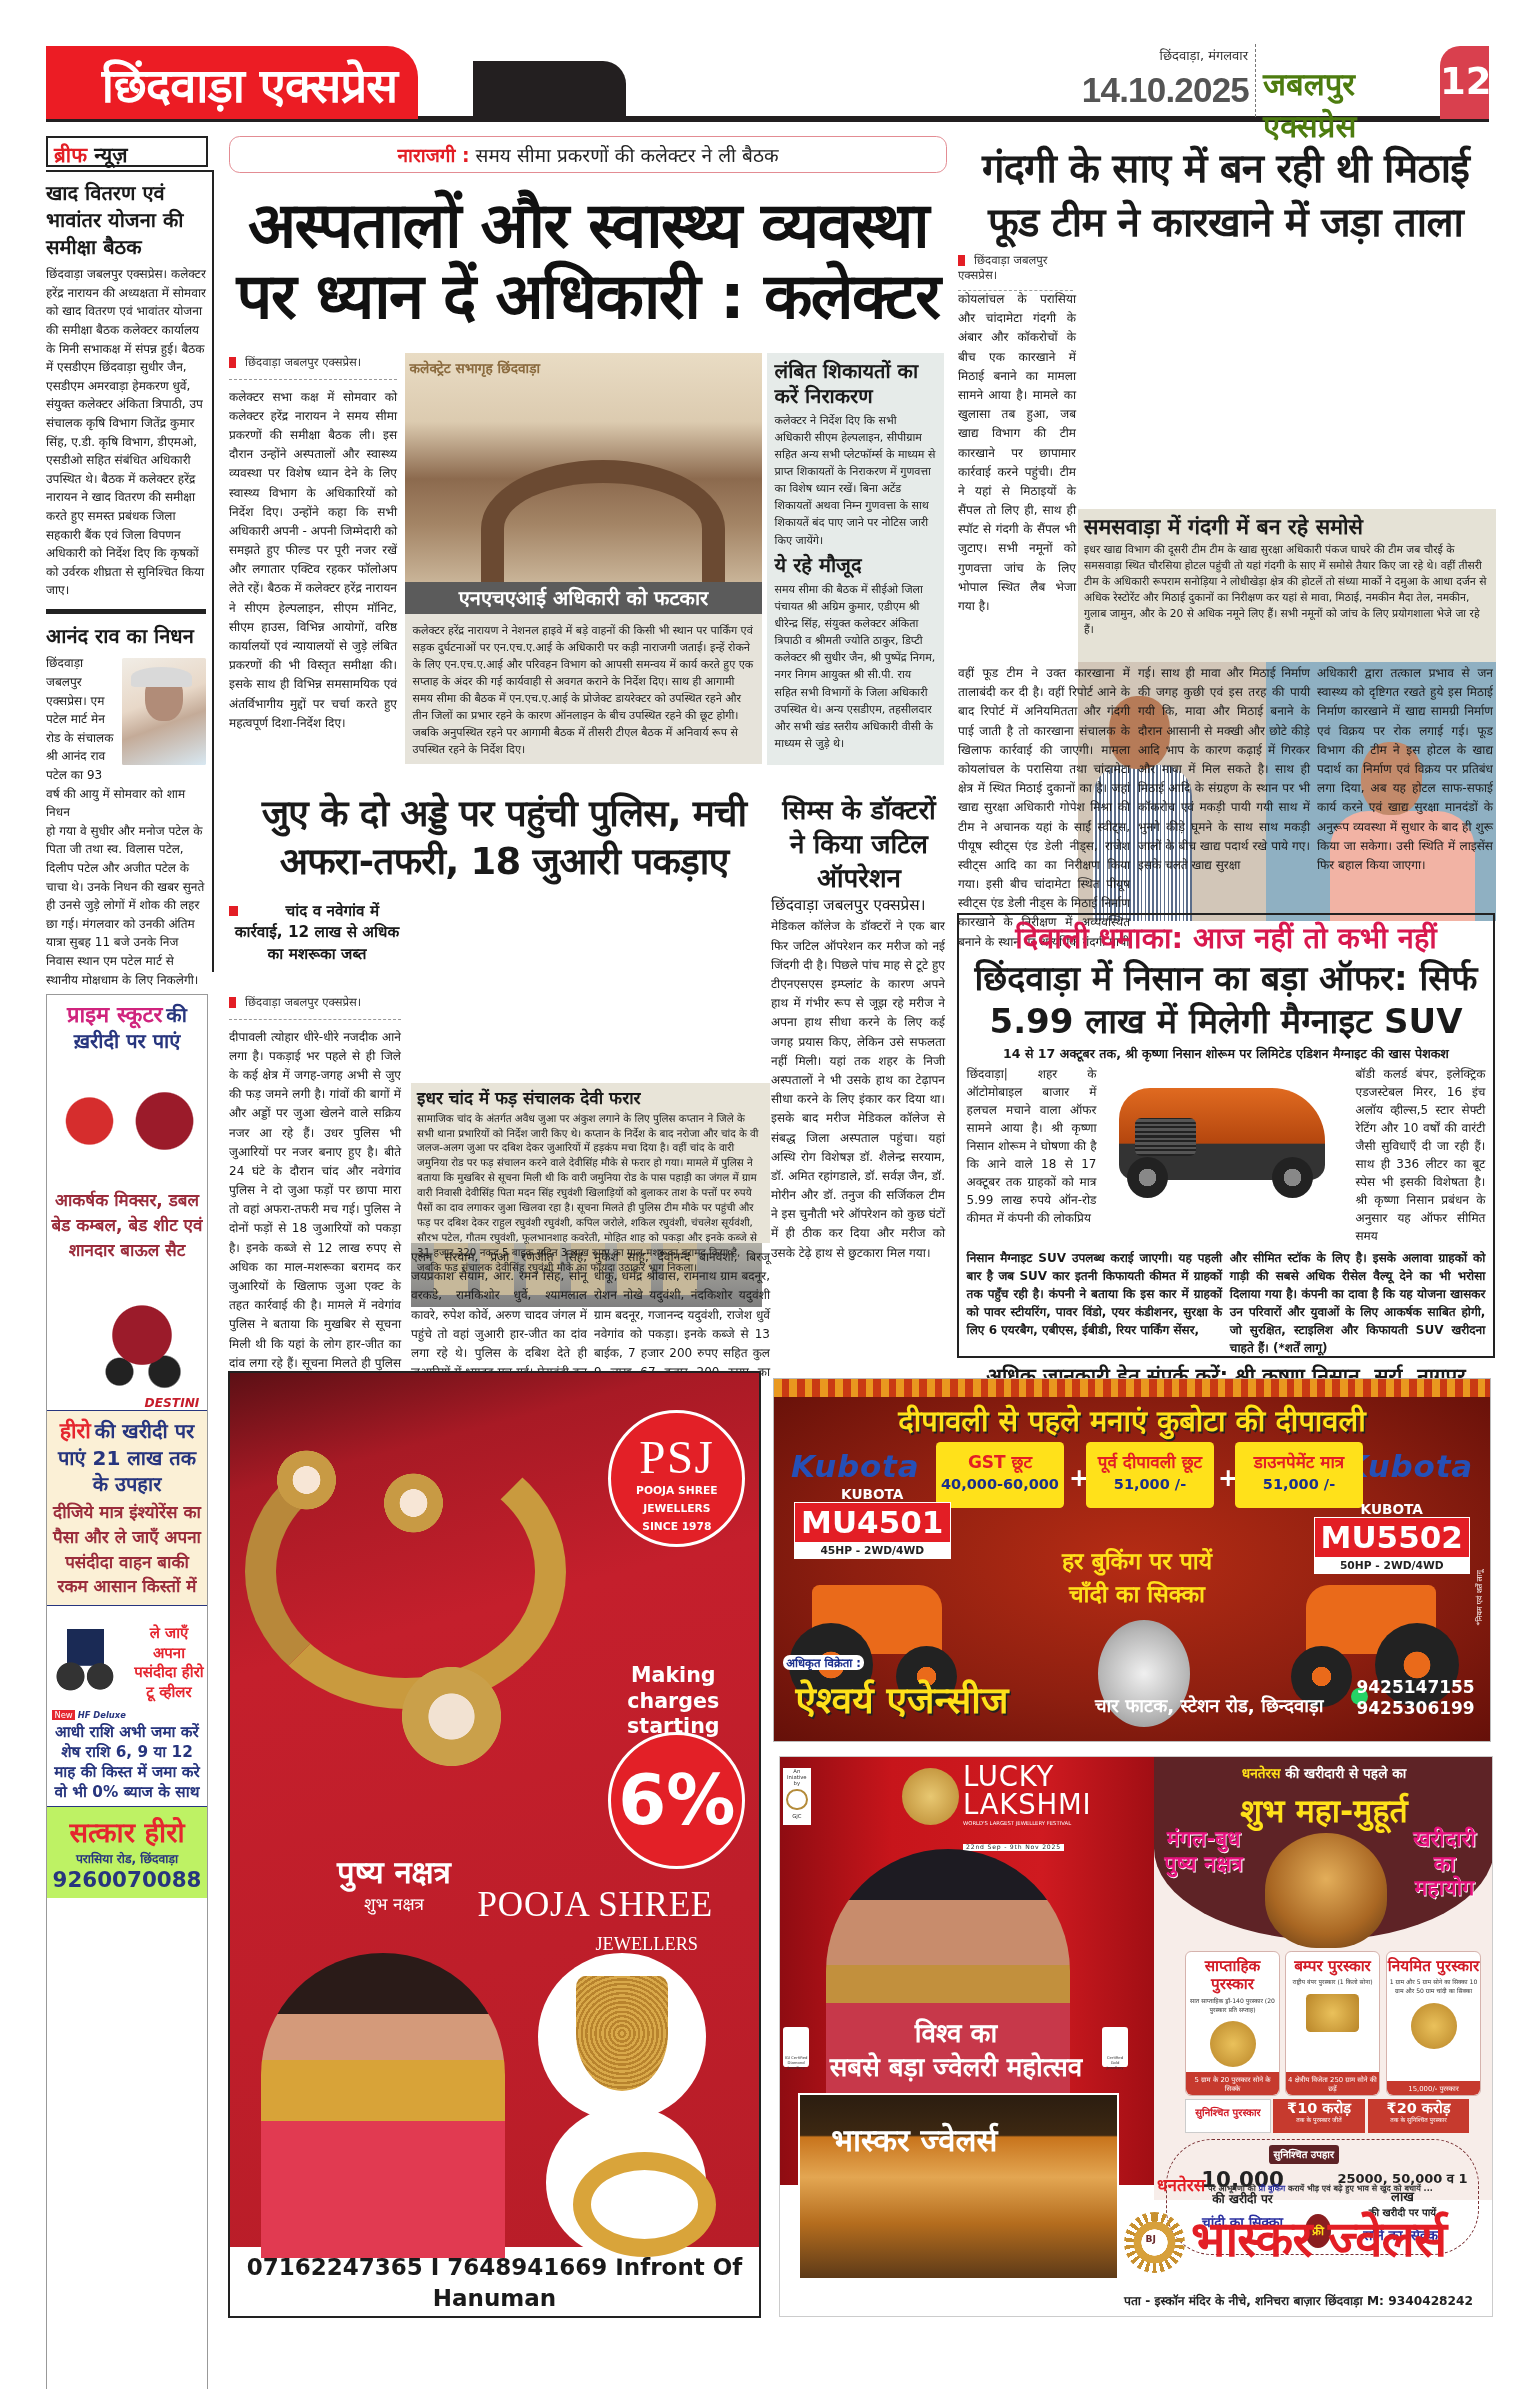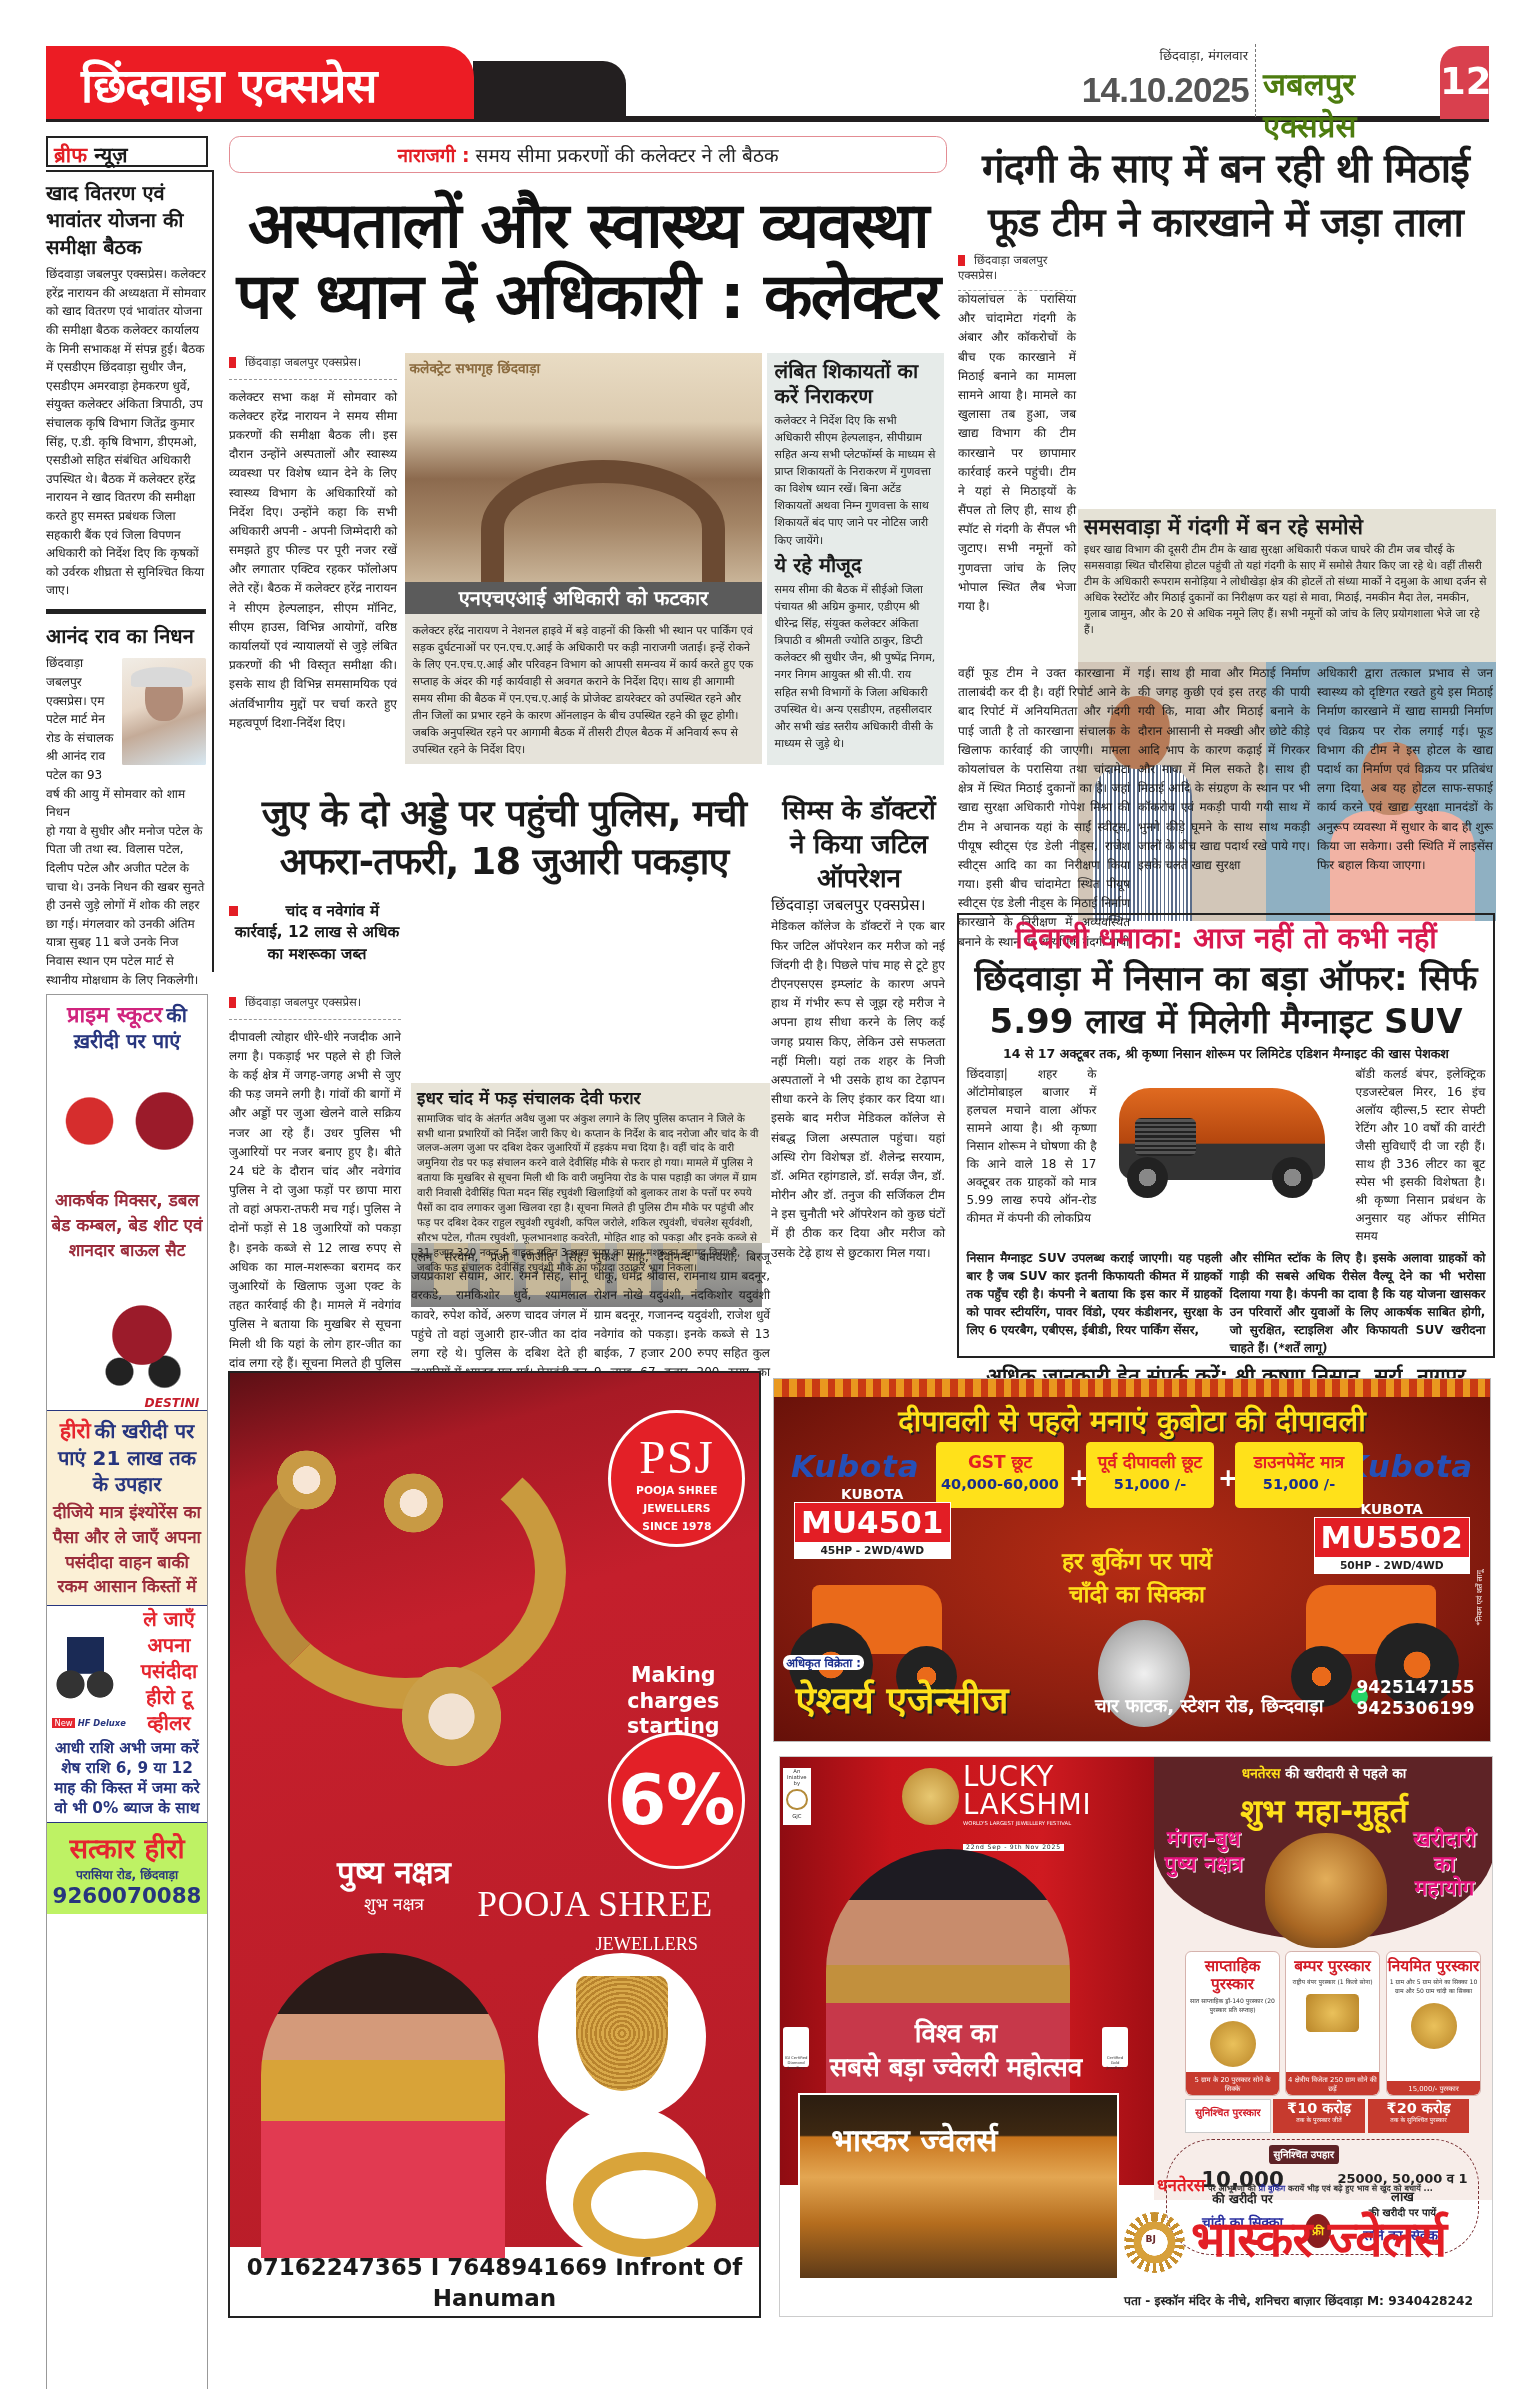--- a/index.html
+++ b/index.html
@@ -208,21 +208,21 @@
   .bh-dhan .blue { color:#2a2fa0; }
   .bh-brand { position:absolute; left: 350px; top: 451px; width: 359px; height: 76px; }
   .bh-sun { position:absolute; left: 0; top: 7.6px; width: 61px; height: 61px; border-radius:50%; background: radial-gradient(circle,#fff 0 30%,#d7a03b 31% 48%, transparent 49%), repeating-conic-gradient(#c8902e 0 8deg, transparent 8deg 16deg); }
   .bh-brand .name { position:absolute; left: 67px; top: 0; color:#e31e25; font-size: 49px; font-weight: bold; letter-spacing:-0.8px;}
   .bh-addr { position:absolute; left: 350px; top: 535px; width: 359px; font-size: 12.2px; font-weight:bold; color:#222; }
 </style>
 </head>
 <body>
 
 <div class="abs mast-black"></div>
-<div class="abs mast-red" style="width:428px;z-index:1;"><span>छिंदवाड़ा एक्सप्रेस</span></div>
+<div class="abs mast-red" style="width:372px;z-index:1;text-align:center;"><span>छिंदवाड़ा एक्सप्रेस</span></div>
 <div class="abs mast-rule"></div>
 <div class="abs mast-city">छिंदवाड़ा, मंगलवार</div>
 <div class="abs mast-date cond">14.10.2025</div>
 <div class="abs mast-dash"></div>
 <div class="abs mast-edition">जबलपुर एक्सप्रेस</div>
 <div class="abs mast-page">12</div>
 
 <div class="abs brief-box">
   <span class="red">ब्रीफ</span>
   <span>न्यूज़</span>
@@ -255,21 +255,21 @@
   <div class="hero-band">
     <span class="hero-red">हीरो</span>
     <span class="hero-blue">की खरीदी पर पाएं 21 लाख तक के उपहार</span>
     <div class="hero-maroon" style="margin-top:3.1px;">दीजिये मात्र इंश्योरेंस का पैसा और ले जाएँ अपना पसंदीदा वाहन बाकी रकम आसान किस्तों में</div>
   </div>
   <div style="display:flex;align-items:center;">
     <div style="width:84px;">
       <div class="hero-img bike" style="height:92px;"></div>
       <div style="font-size:8.4px;"><span style="background:#e5262f;color:#fff;padding:0 2.3px;">New</span> <i style="font-weight:bold;color:#27357e;">HF Deluxe</i></div>
     </div>
-    <div class="hero-red" style="width:76px;font-size:20px;">ले जाएँ अपना पसंदीदा हीरो टू व्हीलर</div>
+    <div class="hero-red" style="width:76px;font-size:15px;">ले जाएँ अपना पसंदीदा हीरो टू व्हीलर</div>
   </div>
   <div class="hero-blue" style="font-size:15.3px;padding:3.1px;border-bottom:1.5px solid #27357e;">आधी राशि अभी जमा करें शेष राशि 6, 9 या 12 माह की किस्त में जमा करे वो भी 0% ब्याज के साथ</div>
   <div class="hero-bottom">
     <div class="name">सत्कार हीरो</div>
     <div class="addr">परासिया रोड, छिंदवाड़ा</div>
     <div class="phone">9260070088</div>
   </div>
 </div>
 
 <div class="abs kicker">

